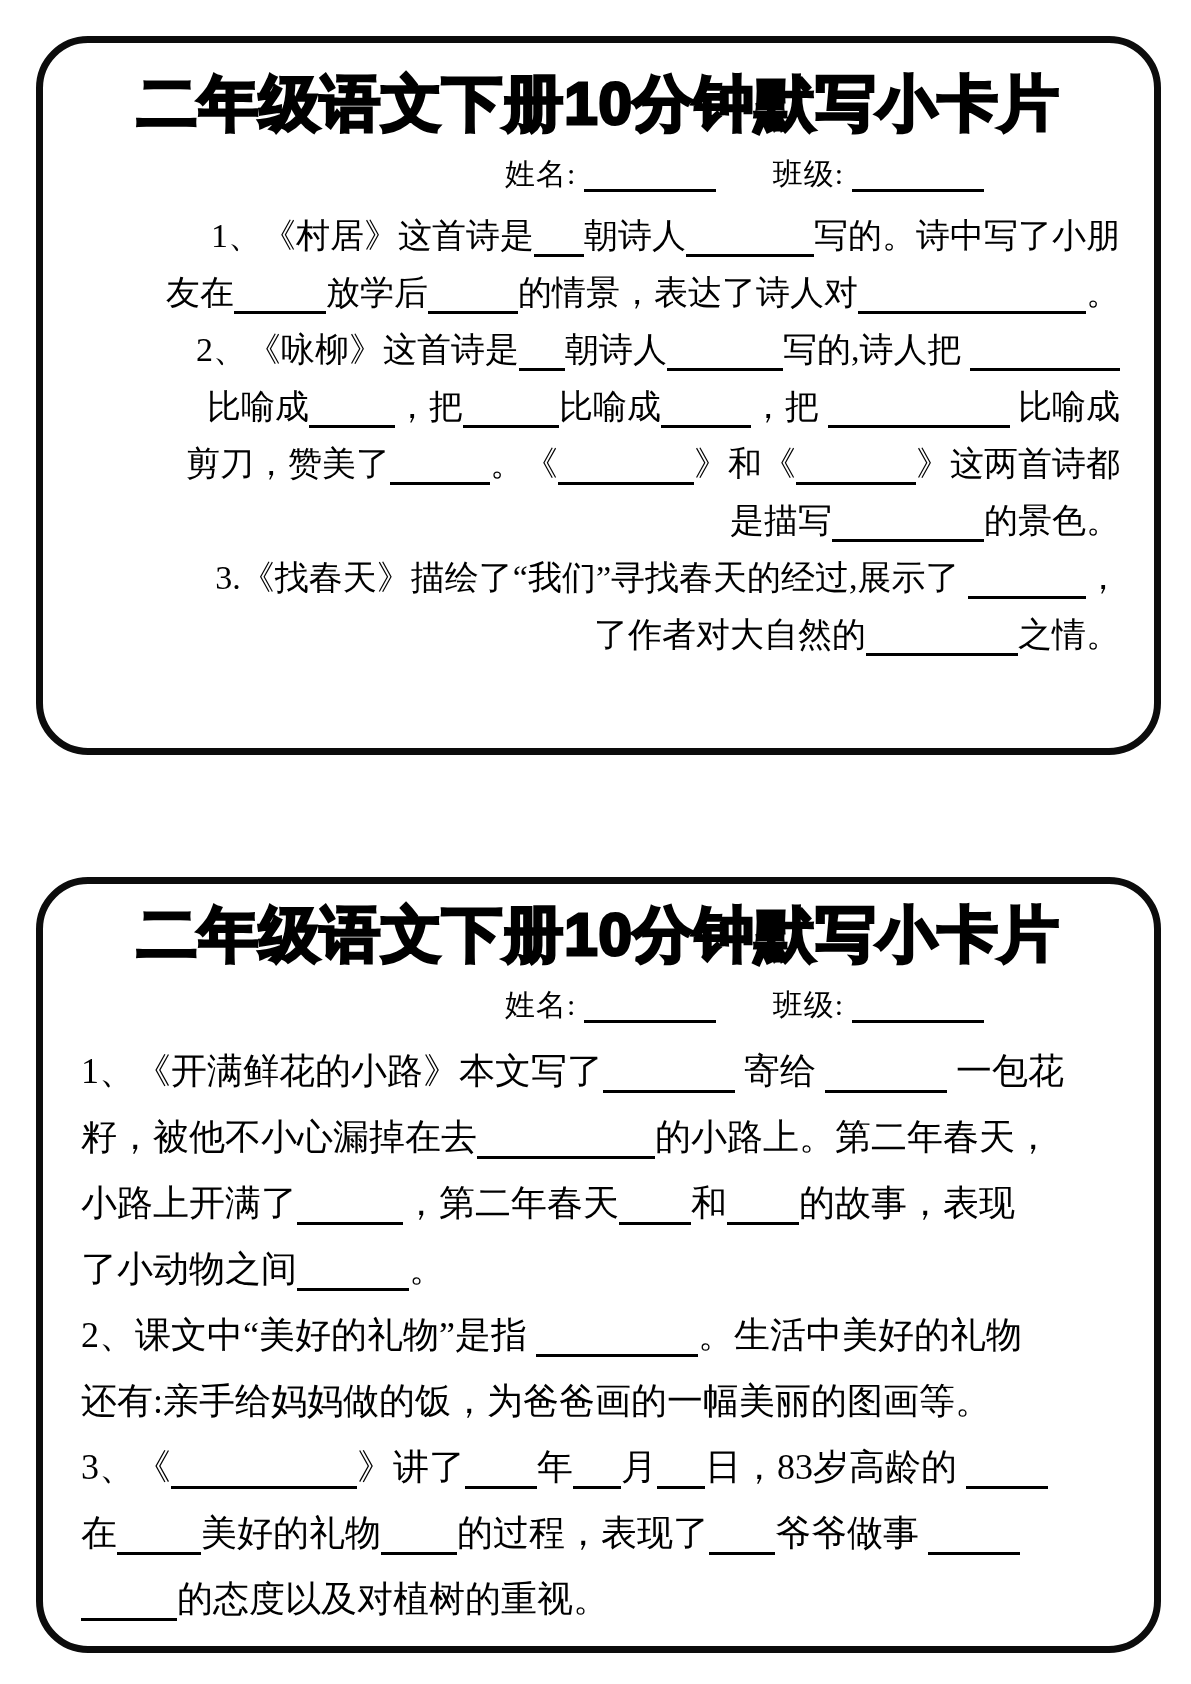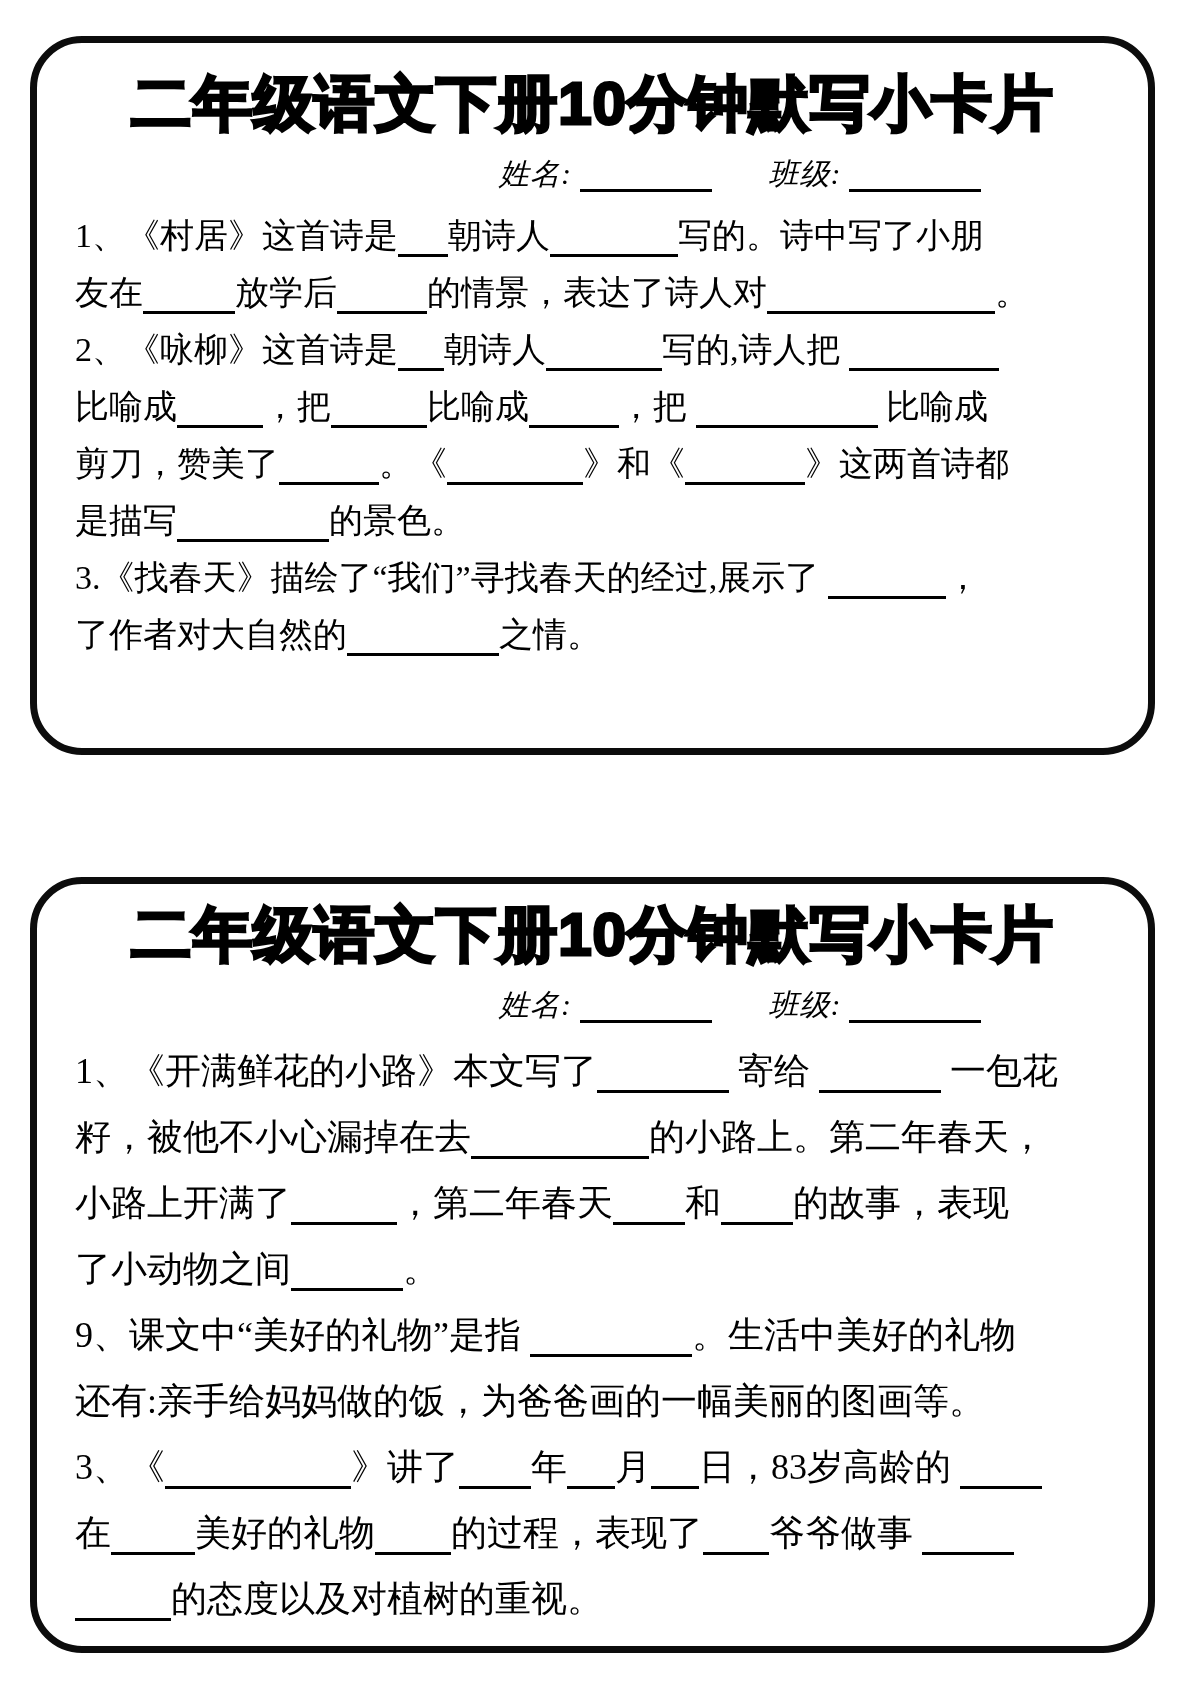--- a/index.html
+++ b/index.html
@@ -3,21 +3,21 @@
 <meta charset="utf-8">
 <style>
   * { margin: 0; padding: 0; box-sizing: border-box; }
   html, body {
     width: 1191px; height: 1684px;
     background: #ffffff;
     font-family: "Liberation Serif", serif;
     color: #000;
     overflow: hidden;
   }
-  .page { position: relative; width: 1055px; height: 1684px; background: #fff; }
+  .page { position: relative; width: 1055px; height: 1684px; background: #fff; margin-left: 6px; }
 
   .card {
     position: absolute;
     left: 30px;
     width: 1125px;
     border: 7px solid #0c0c0c;
     border-radius: 52px;
     background: #fff;
   }
   .card.card-1 { top: 36px;  height: 719px; }
@@ -36,36 +36,36 @@
   }
   .card-2 .card-title { margin-top: 18px; }
 
   .name-row {
     margin-top: 14px;
     padding-left: 462px;
     font-size: 30px;
     white-space: nowrap;
     height: 46px; line-height: 46px;
   }
-  .name-row .lbl { letter-spacing: 1px; font-style: italic; }
+  .name-row .lbl { letter-spacing: 1px; }
   .name-row .gap { display: inline-block; width: 42px; }
 
   .blank {
     display: inline-block;
     border-bottom: 3px solid #000;
     height: 1em;
     vertical-align: -0.28em;
   }
   .name-row .blank { width: 132px; }
 
   .lines { padding: 10px 34px 0 38px; }
   .card-1 .lines { font-size: 34px; }
   .card-2 .lines { font-size: 36px; }
   .line { white-space: nowrap; }
-  .card-1 .line { height: 57px; line-height: 57px; }
+  .card-1 .line { height: 57px; line-height: 57px; text-align: right; }
   .card-2 .line { height: 66px; line-height: 66px; }
 </style>
 </head>
 <body>
 
 <div class="page">
 
   <div class="card card-1">
     <div class="card-title">二年级语文下册10分钟默写小卡片</div>
     <div class="name-row">
@@ -94,21 +94,21 @@
       <span class="blank"></span>
       <span class="gap"></span>
       <span class="lbl">班级:</span>
       <span class="blank"></span>
     </div>
     <div class="lines">
         <div class="line"><span>1、《开满鲜花的小路》本文写了</span><span class="blank" style="width: 132px;"></span><span> 寄给 </span><span class="blank" style="width: 122px;"></span><span> 一包花</span></div>
         <div class="line"><span>籽，被他不小心漏掉在去</span><span class="blank" style="width: 178px;"></span><span>的小路上。第二年春天，</span></div>
         <div class="line"><span>小路上开满了</span><span class="blank" style="width: 106px;"></span><span>，第二年春天</span><span class="blank" style="width: 72px;"></span><span>和</span><span class="blank" style="width: 72px;"></span><span>的故事，表现</span></div>
         <div class="line"><span>了小动物之间</span><span class="blank" style="width: 112px;"></span><span>。</span></div>
-        <div class="line"><span>9、课文中“美好的礼物”是指 </span><span class="blank" style="width: 162px;"></span><span>。生活中美好的礼物</span></div>
+        <div class="line"><span>2、课文中“美好的礼物”是指 </span><span class="blank" style="width: 162px;"></span><span>。生活中美好的礼物</span></div>
         <div class="line"><span>还有:亲手给妈妈做的饭，为爸爸画的一幅美丽的图画等。</span></div>
         <div class="line"><span>3、《</span><span class="blank" style="width: 186px;"></span><span>》讲了</span><span class="blank" style="width: 72px;"></span><span>年</span><span class="blank" style="width: 48px;"></span><span>月</span><span class="blank" style="width: 48px;"></span><span>日，83岁高龄的 </span><span class="blank" style="width: 82px;"></span></div>
         <div class="line"><span>在</span><span class="blank" style="width: 84px;"></span><span>美好的礼物</span><span class="blank" style="width: 76px;"></span><span>的过程，表现了</span><span class="blank" style="width: 66px;"></span><span>爷爷做事 </span><span class="blank" style="width: 92px;"></span></div>
         <div class="line"><span class="blank" style="width: 96px;"></span><span>的态度以及对植树的重视。</span></div>
       </div>
   </div>
 
 </div>
 
 </body></html>

